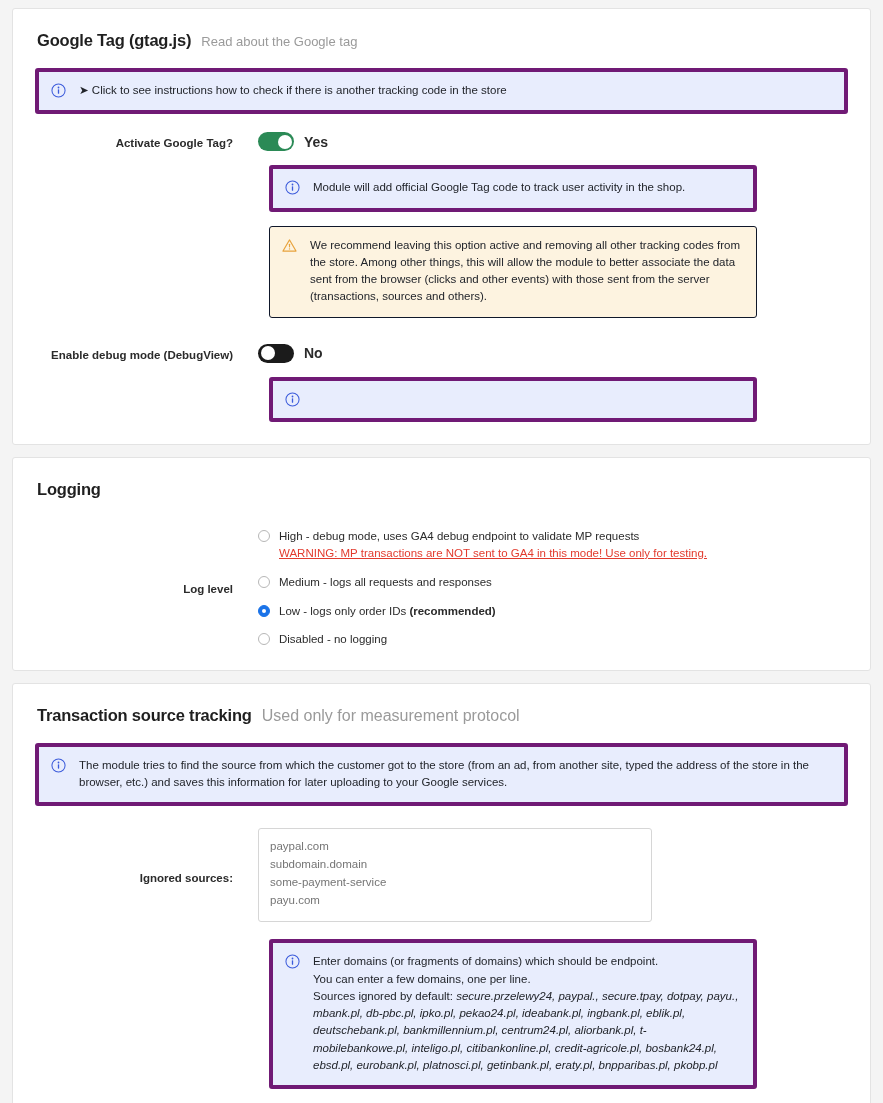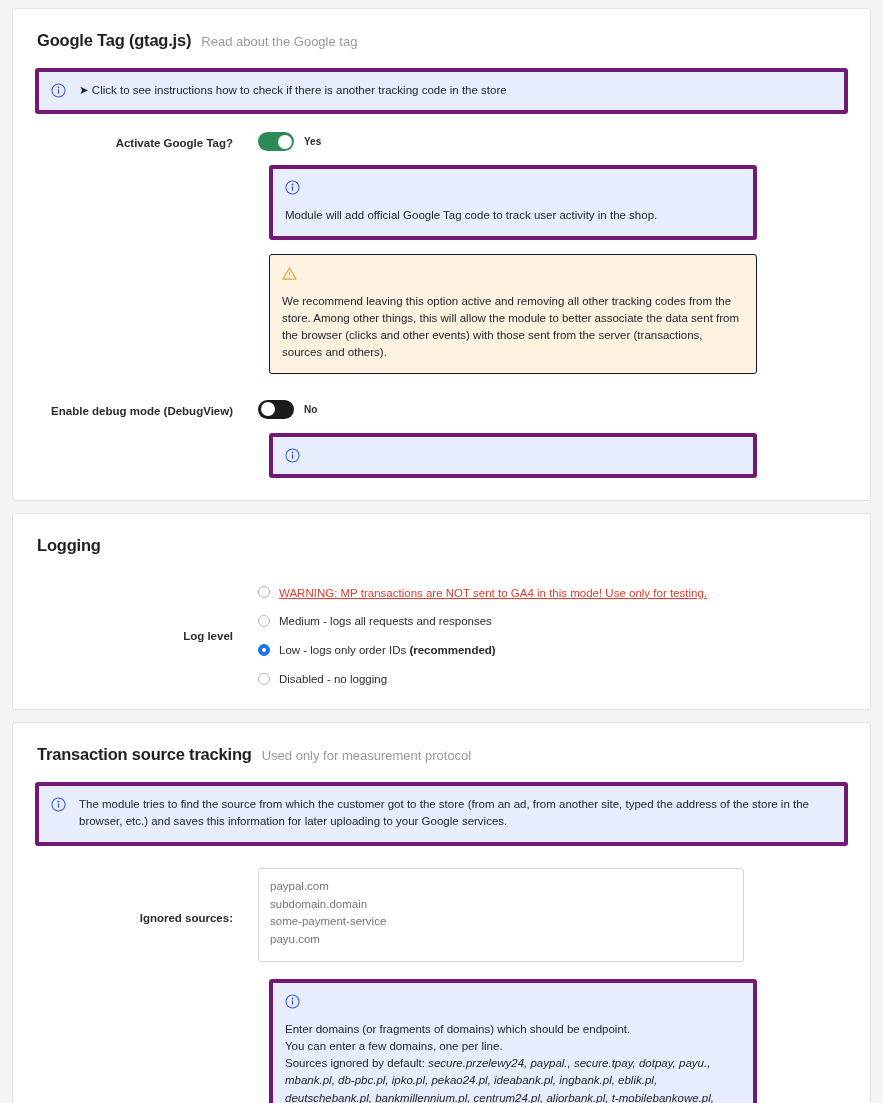--- a/index.html
+++ b/index.html
@@ -38,21 +38,21 @@
     font-weight: bold;
     letter-spacing: -0.2px;
     color: #1f1f1f;
   }
   .head-link {
     font-size: 13px;
     color: #9a9a9a;
     cursor: pointer;
   }
   .head-sub {
-    font-size: 13px;
+    font-size: 16px;
     color: #9a9a9a;
   }
 
   
   .alert {
     display: flex;
     gap: 12px;
     border-radius: 3px;
     padding: 10px 12px 11px 12px;
     line-height: 1.5;
@@ -93,21 +93,21 @@
     font-weight: bold;
     color: #2b2b2b;
   }
   .row-field { flex: 1 1 auto; min-width: 0; }
 
   .indent-block {
     margin-left: 216px;
     padding-left: 18px;
     margin-top: 14px;
   }
-  .indent-block .alert { max-width: 488px; flex-direction: column; }
+  .indent-block .alert { max-width: 488px; }
 
   
   .toggle-wrap { display: flex; align-items: center; gap: 10px; }
   .toggle {
     position: relative;
     width: 36px; height: 19px;
     border-radius: 10px;
     cursor: pointer;
     flex: 0 0 auto;
   }
@@ -115,21 +115,21 @@
     position: absolute;
     top: 2.5px;
     width: 14px; height: 14px;
     border-radius: 50%;
     background: #ffffff;
   }
   .toggle.on { background: #2b8a56; }
   .toggle.on .knob { right: 2.5px; }
   .toggle.off { background: #1b1b1b; }
   .toggle.off .knob { left: 2.5px; }
-  .toggle-text { font-size: 10px; font-weight: bold; color: #2b2b2b; }
+  .toggle-text { font-size: 14px; font-weight: bold; color: #2b2b2b; }
 
   
   .radio-list { padding-top: 1px; }
   .radio-item {
     display: flex;
     align-items: flex-start;
     gap: 9px;
     margin-bottom: 12px;
     font-size: 11.5px;
     line-height: 1.45;
@@ -158,21 +158,21 @@
   .radio-text b { font-weight: bold; }
   .warn-note {
     display: block;
     color: #e23b2e;
     text-decoration: underline;
     margin-top: 1px;
   }
 
   
   .textarea {
-    width: 486px;
+    width: 394px;
     height: 94px;
     border: 1px solid #d6d6d6;
     border-radius: 3px;
     background: #fff;
     padding: 9px 11px;
     font-family: "Liberation Sans", sans-serif;
     font-size: 11.5px;
     color: #b4b4b4;
     line-height: 1.55;
     resize: none;
@@ -273,20 +273,21 @@
       <span class="card-title">Logging</span>
     </div>
 
     <div class="row" style="margin-top:28px">
       <div class="row-label">Log level</div>
       <div class="row-field radio-list">
 
         <label class="radio-item">
           <span class="radio"></span>
           <span class="radio-text">
+            <span>High - debug mode, uses GA4 debug endpoint to validate MP requests</span>
             <span class="warn-note">WARNING: MP transactions are NOT sent to GA4 in this mode! Use only for testing.</span>
           </span>
         </label>
 
         <label class="radio-item">
           <span class="radio"></span>
           <span class="radio-text">Medium - logs all requests and responses</span>
         </label>
 
         <label class="radio-item">

